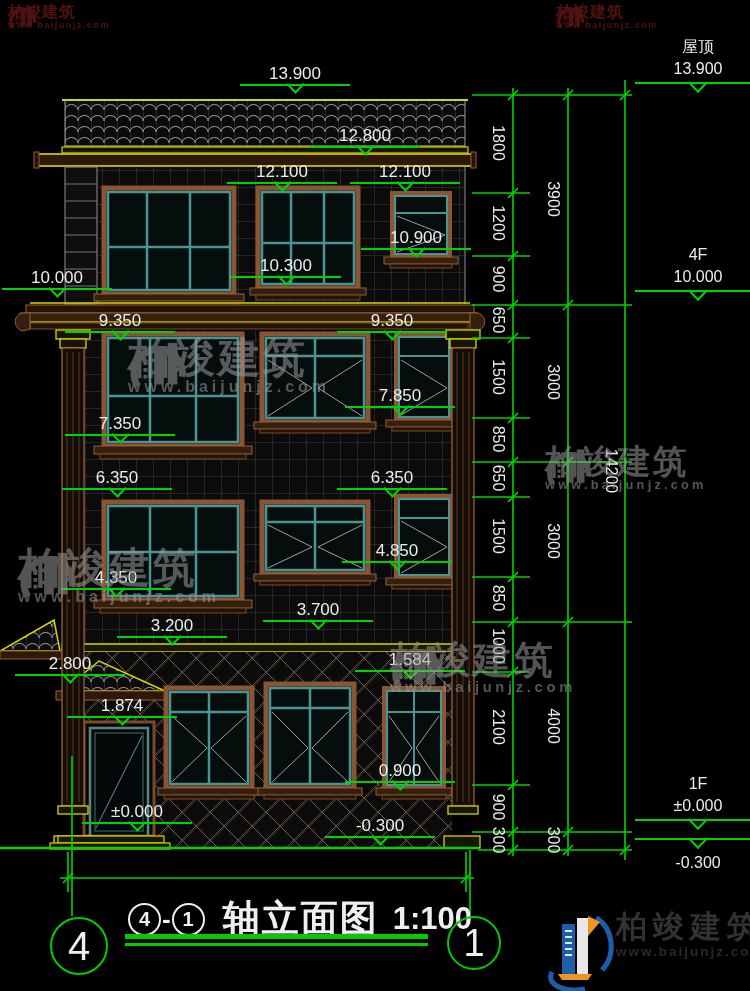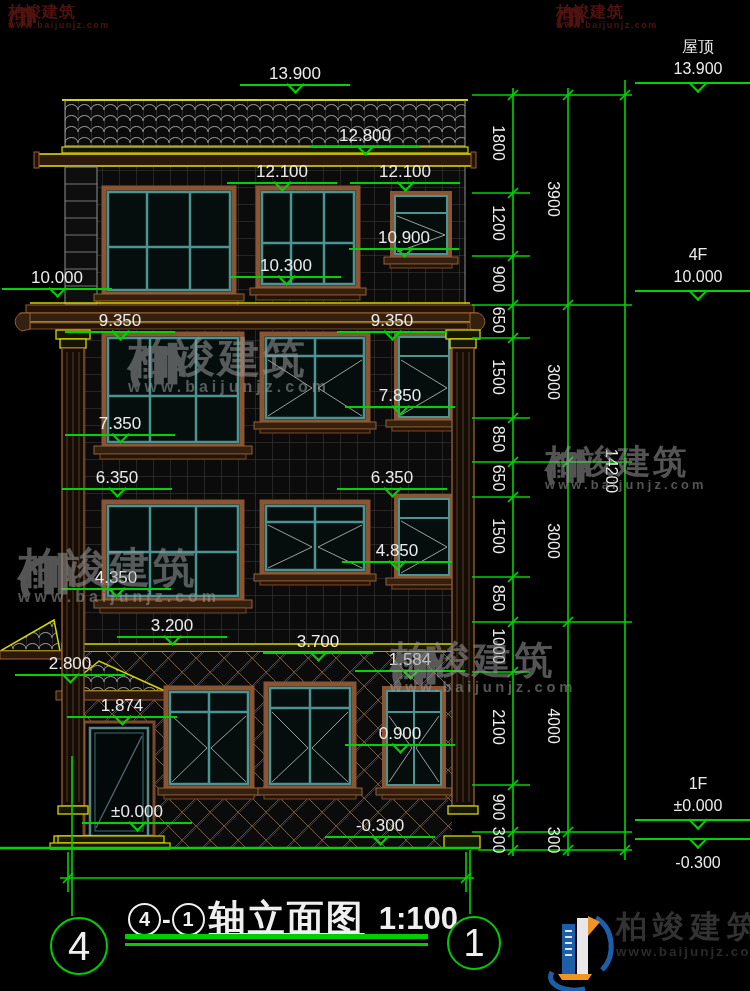--- a/index.html
+++ b/index.html
@@ -19,21 +19,21 @@
   .flr.neg .t{margin-top:6px;}
   
   .vdim{position:absolute;width:84px;text-align:center;color:#ececec;font-size:16px;
         transform:rotate(90deg);white-space:nowrap;}
   .hdim{position:absolute;left:188px;top:852px;width:140px;text-align:center;color:#ececec;font-size:23px;}
   
   .title{position:absolute;left:128px;top:894px;display:flex;align-items:center;color:#efefef;white-space:nowrap;}
   .tb{width:29px;height:29px;border:2.5px solid #efefef;border-radius:50%;font-size:20px;font-weight:bold;
       display:flex;align-items:center;justify-content:center;flex:0 0 auto;}
   .tdash{font-size:26px;margin:0 1px;font-weight:bold;}
-  .tmain{font-size:37px;font-weight:bold;letter-spacing:2px;margin-left:4px;text-decoration:underline;}
+  .tmain{font-size:37px;font-weight:bold;letter-spacing:2px;margin-left:18px;}
   .tscale{font-size:31px;font-weight:bold;margin-left:14px;}
   .tbar{position:absolute;left:125px;background:#00cc00;}
   
   .axb{position:absolute;border:2px solid #00cc00;border-radius:50%;color:#efefef;
        display:flex;align-items:center;justify-content:center;}
   
   .wm{position:absolute;display:flex;align-items:center;gap:8px;color:#9a9a9a;opacity:.55;white-space:nowrap;}
   .wm .wm-brand{font-size:42px;font-weight:bold;letter-spacing:3px;line-height:44px;}
   .wm .wm-url{font-size:16px;font-weight:bold;letter-spacing:4px;margin-top:-2px;}
   .cwm{position:absolute;display:flex;align-items:center;gap:5px;color:#551412;opacity:.95;white-space:nowrap;}
@@ -284,37 +284,37 @@
           <rect x="565" y="948" width="7" height="2"></rect>
       <rect x="565" y="954" width="7" height="2"></rect>
     </g>
   </g>
 </svg>
 
 <div class="lvl" style="left:240px;top:64px"><span class="t">13.900</span><div class="line"></div><div class="tri"></div></div>
 <div class="lvl" style="left:310px;top:126px"><span class="t">12.800</span><div class="line"></div><div class="tri"></div></div>
 <div class="lvl" style="left:227px;top:162px"><span class="t">12.100</span><div class="line"></div><div class="tri"></div></div>
 <div class="lvl" style="left:350px;top:162px"><span class="t">12.100</span><div class="line"></div><div class="tri"></div></div>
-<div class="lvl" style="left:349px;top:228px"><span class="t">10.900</span><div class="line"></div><div class="tri"></div></div>
+<div class="lvl" style="left:361px;top:228px"><span class="t">10.900</span><div class="line"></div><div class="tri"></div></div>
 <div class="lvl" style="left:231px;top:256px"><span class="t">10.300</span><div class="line"></div><div class="tri"></div></div>
 <div class="lvl" style="left:2px;top:268px"><span class="t">10.000</span><div class="line"></div><div class="tri"></div></div>
 <div class="lvl" style="left:65px;top:311px"><span class="t">9.350</span><div class="line"></div><div class="tri"></div></div>
 <div class="lvl" style="left:337px;top:311px"><span class="t">9.350</span><div class="line"></div><div class="tri"></div></div>
 <div class="lvl" style="left:345px;top:386px"><span class="t">7.850</span><div class="line"></div><div class="tri"></div></div>
 <div class="lvl" style="left:65px;top:414px"><span class="t">7.350</span><div class="line"></div><div class="tri"></div></div>
 <div class="lvl" style="left:62px;top:468px"><span class="t">6.350</span><div class="line"></div><div class="tri"></div></div>
 <div class="lvl" style="left:337px;top:468px"><span class="t">6.350</span><div class="line"></div><div class="tri"></div></div>
 <div class="lvl" style="left:342px;top:541px"><span class="t">4.850</span><div class="line"></div><div class="tri"></div></div>
 <div class="lvl" style="left:61px;top:568px"><span class="t">4.350</span><div class="line"></div><div class="tri"></div></div>
-<div class="lvl" style="left:263px;top:632px"><span class="t">3.700</span><div class="line"></div><div class="tri"></div></div>
+<div class="lvl" style="left:263px;top:600px"><span class="t">3.700</span><div class="line"></div><div class="tri"></div></div>
 <div class="lvl" style="left:117px;top:616px"><span class="t">3.200</span><div class="line"></div><div class="tri"></div></div>
 <div class="lvl" style="left:355px;top:650px"><span class="t">1.584</span><div class="line"></div><div class="tri"></div></div>
 <div class="lvl" style="left:15px;top:654px"><span class="t">2.800</span><div class="line"></div><div class="tri"></div></div>
 <div class="lvl" style="left:67px;top:696px"><span class="t">1.874</span><div class="line"></div><div class="tri"></div></div>
-<div class="lvl" style="left:345px;top:724px"><span class="t">0.900</span><div class="line"></div><div class="tri"></div></div>
+<div class="lvl" style="left:345px;top:761px"><span class="t">0.900</span><div class="line"></div><div class="tri"></div></div>
 <div class="lvl" style="left:82px;top:802px"><span class="t">±0.000</span><div class="line"></div><div class="tri"></div></div>
 <div class="lvl" style="left:325px;top:816px"><span class="t">-0.300</span><div class="line"></div><div class="tri"></div></div>
 
 <div class="flr" style="top:36px">
       <div>屋顶</div>
       <div>13.900</div>
       <div class="line"></div>
       <div class="tri"></div>
     </div>
 <div class="flr" style="top:244px">

